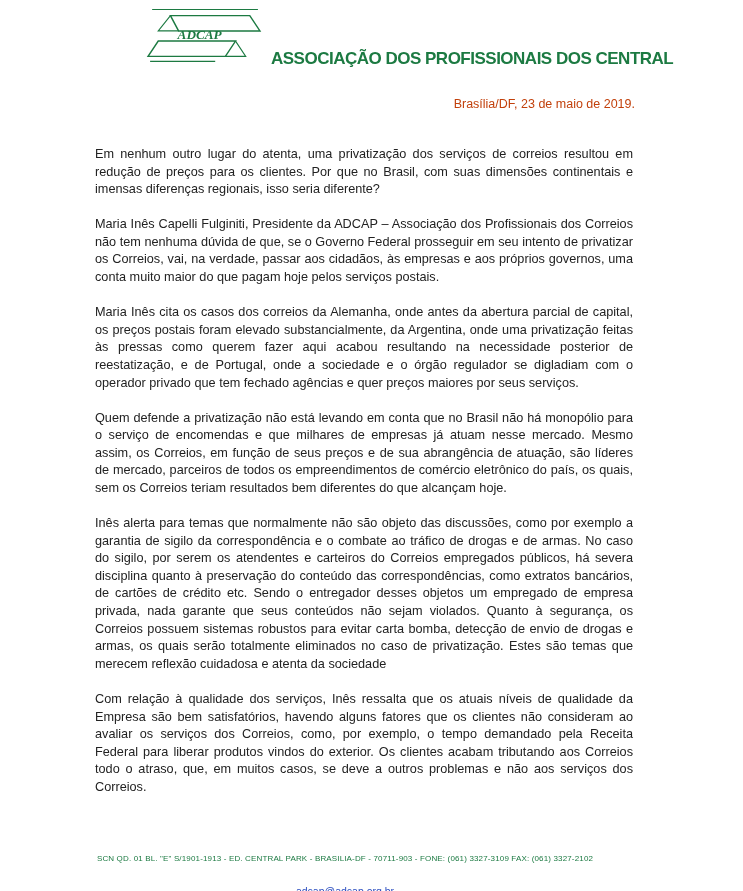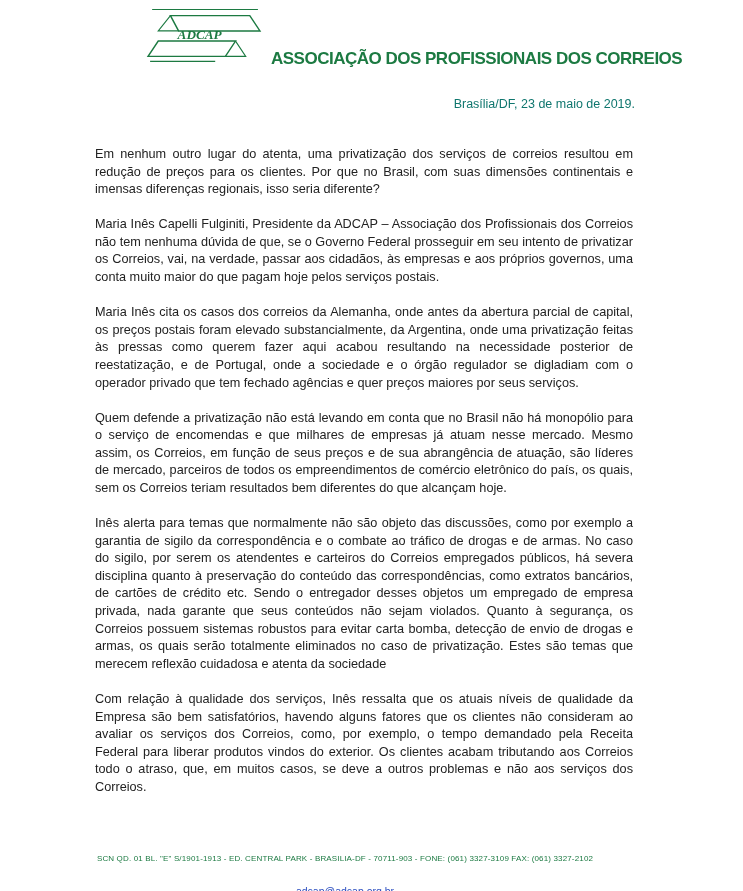--- a/index.html
+++ b/index.html
@@ -21,21 +21,21 @@
     fill:var(--brand-green,#1c7a42);
   }
   .org-name{
     position:absolute;left:271px;top:49px;width:440px;
     font-size:17px;font-weight:bold;letter-spacing:-0.5px;
     color:var(--brand-green,#1c7a42);
     white-space:nowrap;
   }
   .dateline{
     position:absolute;top:97px;right:55px;
-    font-size:12.5px;color:#0f766e;margin-left:8px;
+    font-size:12.5px;color:#c2410c;margin-left:8px;
   }
   .content{position:absolute;left:95px;right:57px;top:146px;}
   .title{
     margin:0 0 40px 0;
     text-align:center;
     font-size:15.5px;line-height:21px;font-weight:bold;color:#111;
   }
   .title span{display:block;}
   .content p{
     margin:0 0 17.5px 0;
@@ -68,21 +68,21 @@
       <path class="lg-thin" d="M8 2 H112"></path>
       <path class="lg" d="M26 8 H104 L114 23 H34 Z"></path>
       <path class="lg-thin" d="M26 8 L14 23 L34 23"></path>
       <path class="lg" d="M90 33 H14 L4 48 H80 Z"></path>
       <path class="lg-thin" d="M90 33 L100 48 L80 48"></path>
       <path class="lg-thin" d="M6 53 H70"></path>
       <text x="33" y="31" font-size="13" class="logo-text">ADCAP</text>
     </svg>
   </div>
 
-  <div class="org-name">ASSOCIAÇÃO DOS PROFISSIONAIS DOS CORREIOS</div>
+  <div class="org-name">ASSOCIAÇÃO DOS PROFISSIONAIS DOS CENTRAL</div>
 
   <div class="dateline">Brasília/DF, 23 de maio de 2019.</div>
 
   <div class="content">
     <p>Em nenhum outro lugar do atenta, uma privatização dos serviços de correios resultou em redução de preços para os clientes. Por que no Brasil, com suas dimensões continentais e imensas diferenças regionais, isso seria diferente?</p>
     <p>Maria Inês Capelli Fulginiti, Presidente da ADCAP – Associação dos Profissionais dos Correios não tem nenhuma dúvida de que, se o Governo Federal prosseguir em seu intento de privatizar os Correios, vai, na verdade, passar aos cidadãos, às empresas e aos próprios governos, uma conta muito maior do que pagam hoje pelos serviços postais.</p>
     <p>Maria Inês cita os casos dos correios da Alemanha, onde antes da abertura parcial de capital, os preços postais foram elevado substancialmente, da Argentina, onde uma privatização feitas às pressas como querem fazer aqui acabou resultando na necessidade posterior de reestatização, e de Portugal, onde a sociedade e o órgão regulador se digladiam com o operador privado que tem fechado agências e quer preços maiores por seus serviços.</p>
     <p>Quem defende a privatização não está levando em conta que no Brasil não há monopólio para o serviço de encomendas e que milhares de empresas já atuam nesse mercado. Mesmo assim, os Correios, em função de seus preços e de sua abrangência de atuação, são líderes de mercado, parceiros de todos os empreendimentos de comércio eletrônico do país, os quais, sem os Correios teriam resultados bem diferentes do que alcançam hoje.</p>
     <p>Inês alerta para temas que normalmente não são objeto das discussões, como por exemplo a garantia de sigilo da correspondência e o combate ao tráfico de drogas e de armas. No caso do sigilo, por serem os atendentes e carteiros do Correios empregados públicos, há severa disciplina quanto à preservação do conteúdo das correspondências, como extratos bancários, de cartões de crédito etc. Sendo o entregador desses objetos um empregado de empresa privada, nada garante que seus conteúdos não sejam violados. Quanto à segurança, os Correios possuem sistemas robustos para evitar carta bomba, detecção de envio de drogas e armas, os quais serão totalmente eliminados no caso de privatização. Estes são temas que merecem reflexão cuidadosa e atenta da sociedade</p>
     <p>Com relação à qualidade dos serviços, Inês ressalta que os atuais níveis de qualidade da Empresa são bem satisfatórios, havendo alguns fatores que os clientes não consideram ao avaliar os serviços dos Correios, como, por exemplo, o tempo demandado pela Receita Federal para liberar produtos vindos do exterior. Os clientes acabam tributando aos Correios todo o atraso, que, em muitos casos, se deve a outros problemas e não aos serviços dos Correios.</p>

